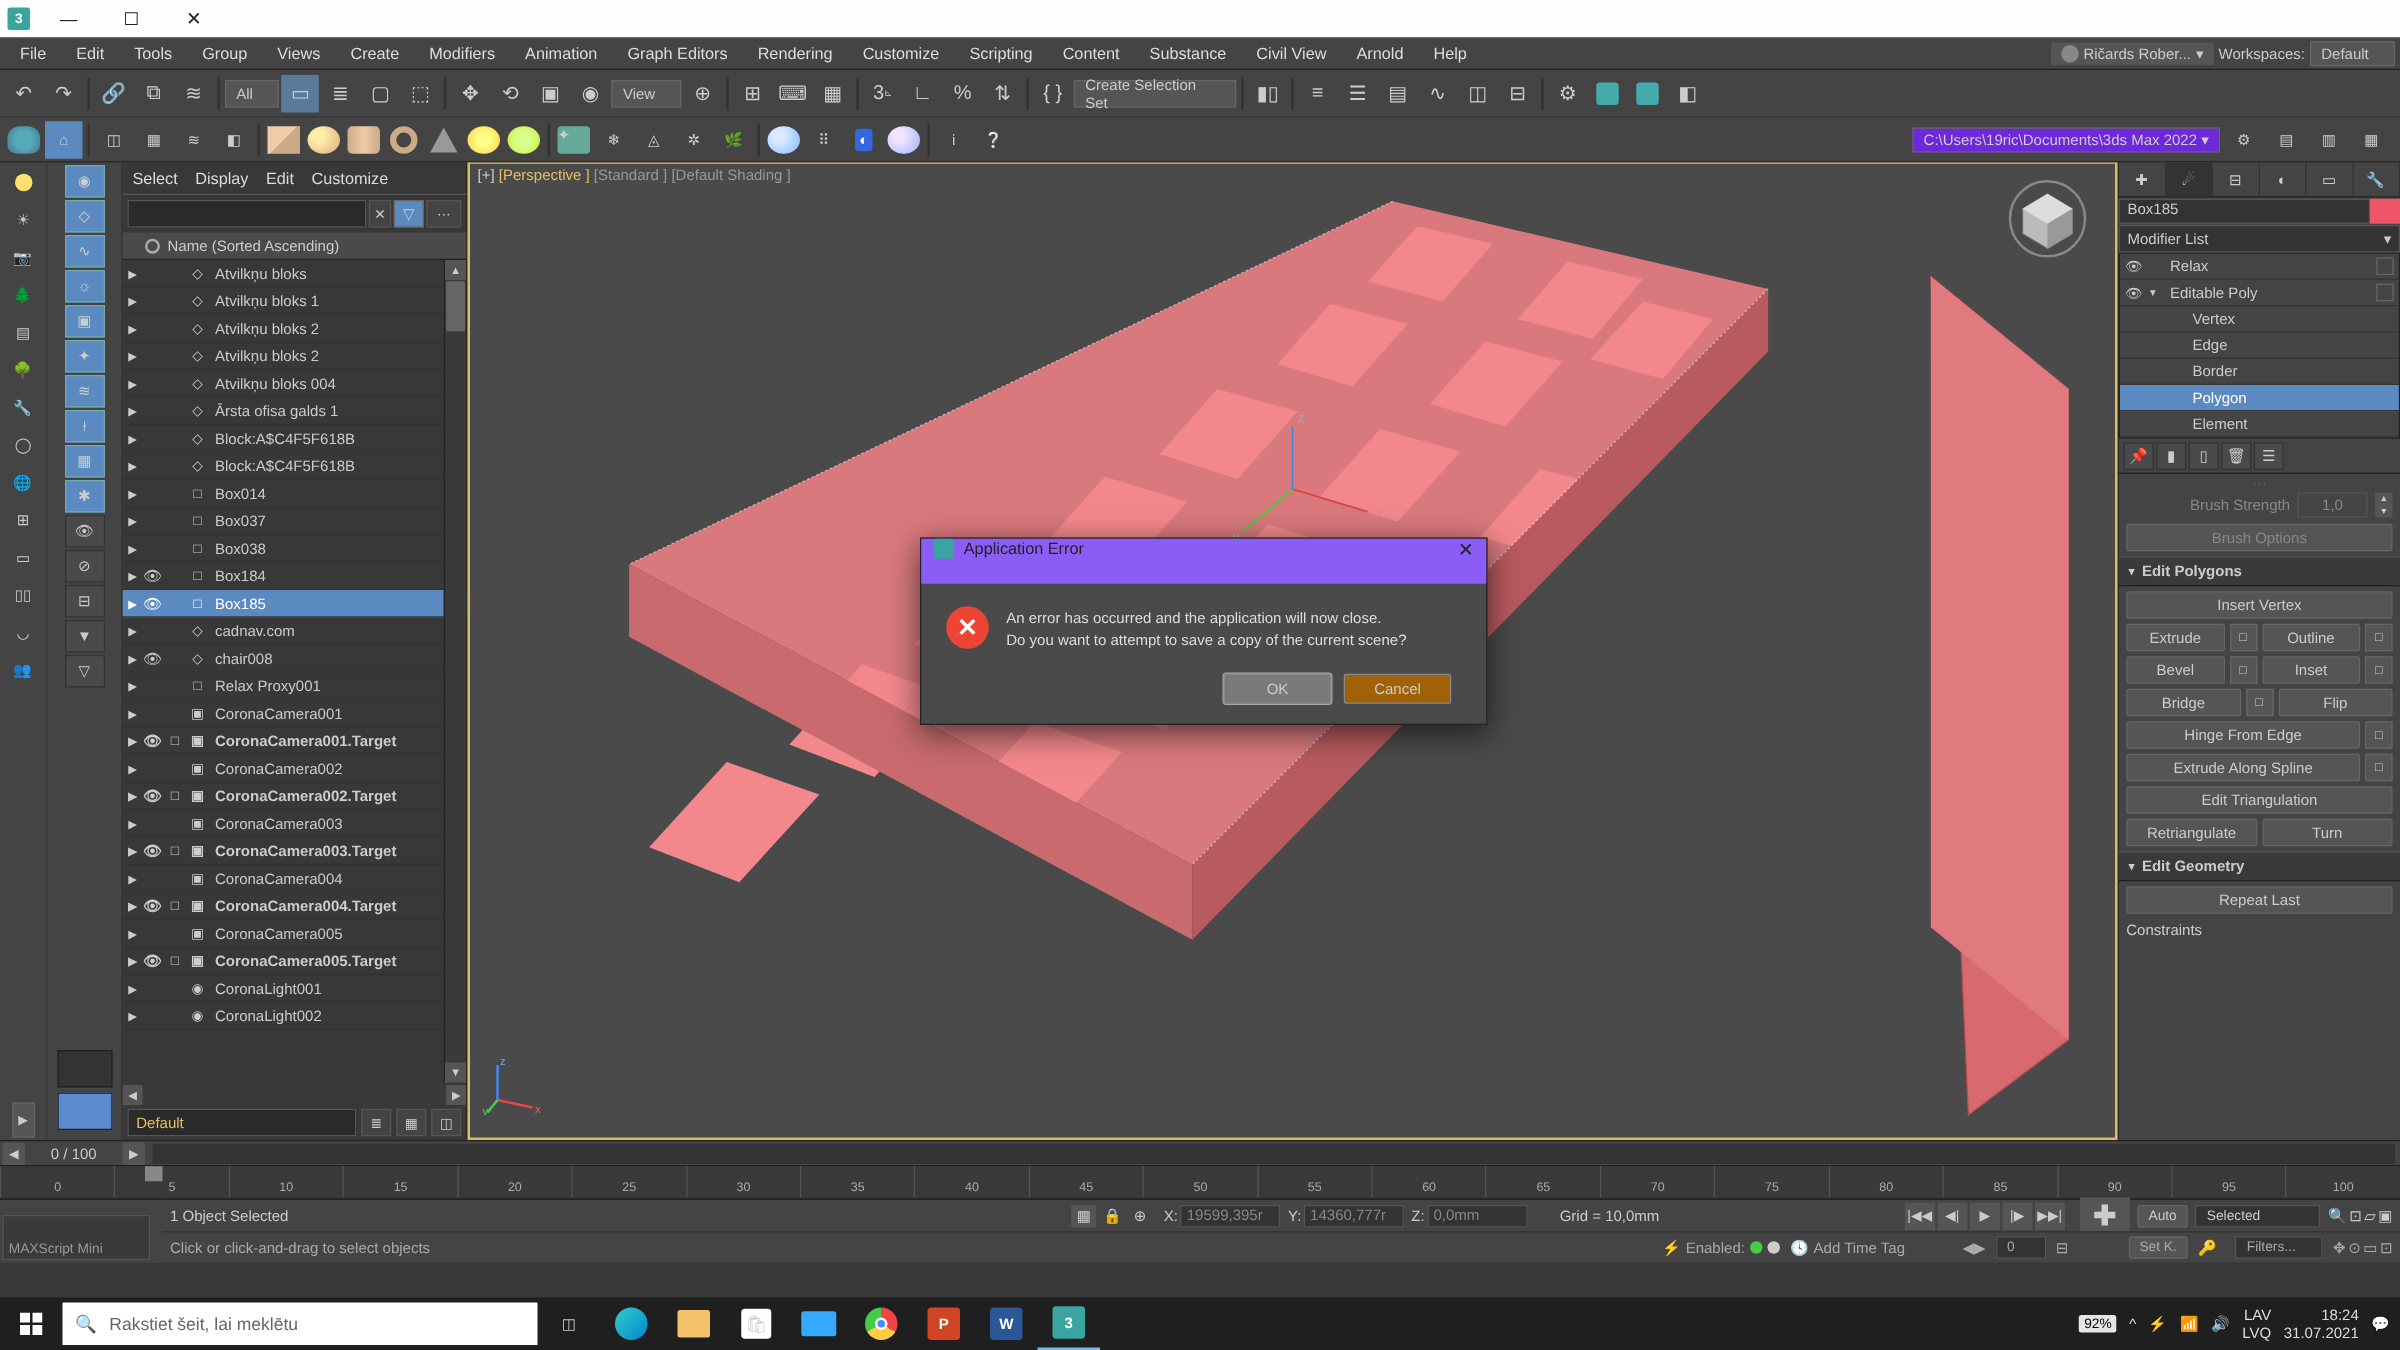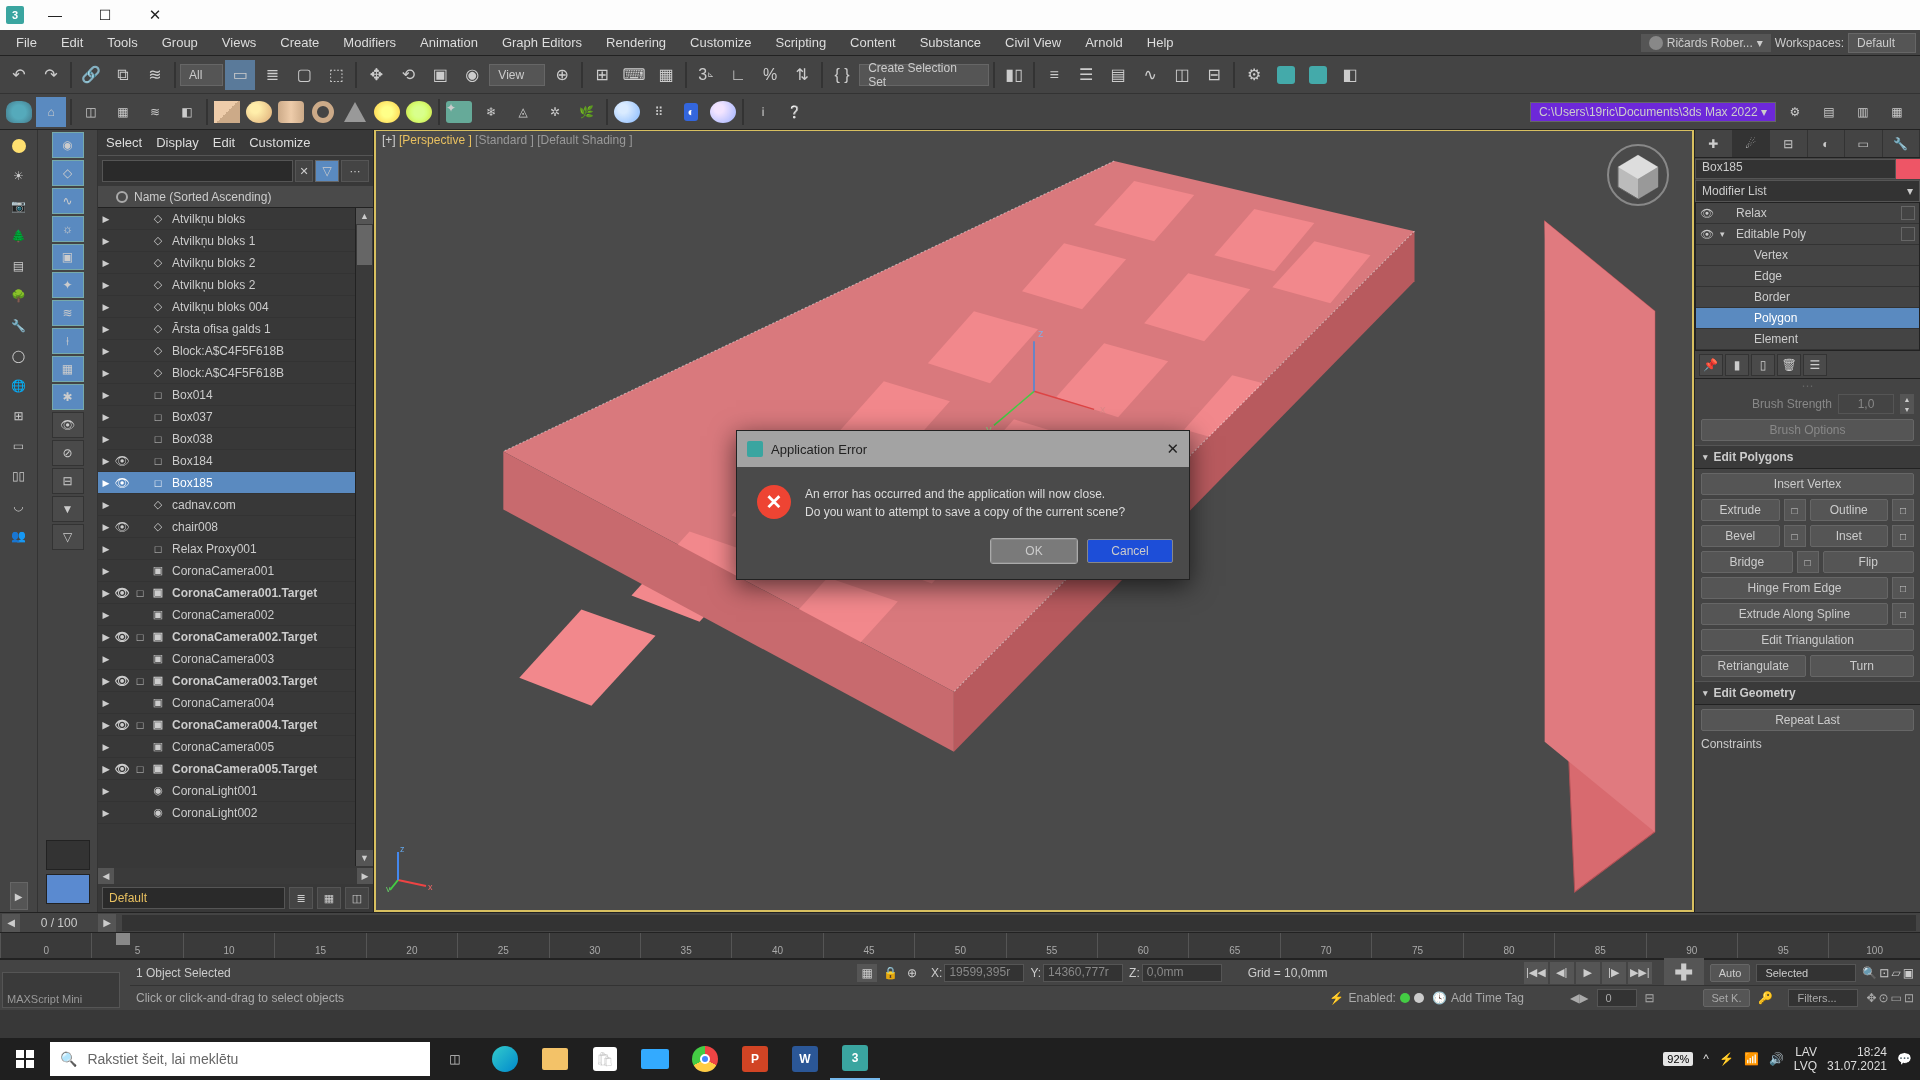--- a/index.html
+++ b/index.html
@@ -154,28 +154,28 @@
 .wintask .search{flex:0 0 380px;height:34px;background:#fff;display:flex;align-items:center;padding:0 10px;gap:10px;color:#666;font-size:14px;}
 .wintask .tbicons{display:flex;height:42px;}
 .wintask .ti{width:50px;display:flex;align-items:center;justify-content:center;}
 .wintask .ti.active{border-bottom:2px solid #76b9ed;}
 .wintask .tray{margin-left:auto;display:flex;align-items:center;gap:10px;padding:0 8px;color:#ddd;font-size:12px;}
 .wintask .batt{background:#e5e5e5;color:#000;padding:1px 4px;font-size:11px;border-radius:2px;}
 .wintask .clock{text-align:right;line-height:1.2;}
 
 
 .modal { position:absolute; left:736px; top:430px; width:454px; background:#4a4a4a; border:1px solid #222; box-shadow:0 6px 24px rgba(0,0,0,.6); }
-.modal .mtitle{height:36px;background:#a3a3a3;color:#222;display:flex;align-items:center;padding:0 10px;font-size:13px;}
+.modal .mtitle{height:36px;background:#8b5cf6;color:#222;display:flex;align-items:flex-start;padding:0 10px;font-size:13px;}
 .modal .mtitle .mlogo{width:16px;height:16px;background:#3aa5a0;border-radius:2px;margin-right:8px;}
 .modal .mtitle .mx{margin-left:auto;font-size:15px;}
 .modal .mbody{padding:18px 20px;display:flex;gap:14px;}
 .modal .erricon{width:34px;height:34px;background:#e43;border-radius:50%;display:flex;align-items:center;justify-content:center;color:#fff;font-size:20px;font-weight:bold;flex-shrink:0;}
 .modal .mtext{font-size:12px;color:#ddd;line-height:1.5;}
-.modal .mbtns{display:flex;justify-content:flex-end;gap:10px;padding:0 16px 16px;}
-.modal .mbtn{width:86px;height:24px;background:#1d4ed8;border:1px solid #888;border-radius:2px;display:flex;align-items:center;justify-content:center;font-size:12px;}
+.modal .mbtns{display:flex;justify-content:flex-end;gap:10px;padding:0 28px 16px;}
+.modal .mbtn{width:86px;height:24px;background:#a16207;border:1px solid #888;border-radius:2px;display:flex;align-items:center;justify-content:center;font-size:12px;}
 .modal .mbtn.def{background:#7a7a7a;outline:1px solid #aaa;}
 
 </style>
 </head>
 <body>
 
 <div class="titlebar">
   <div class="logo">3</div>
   <div class="wbtn">—</div>
   <div class="wbtn">☐</div>

